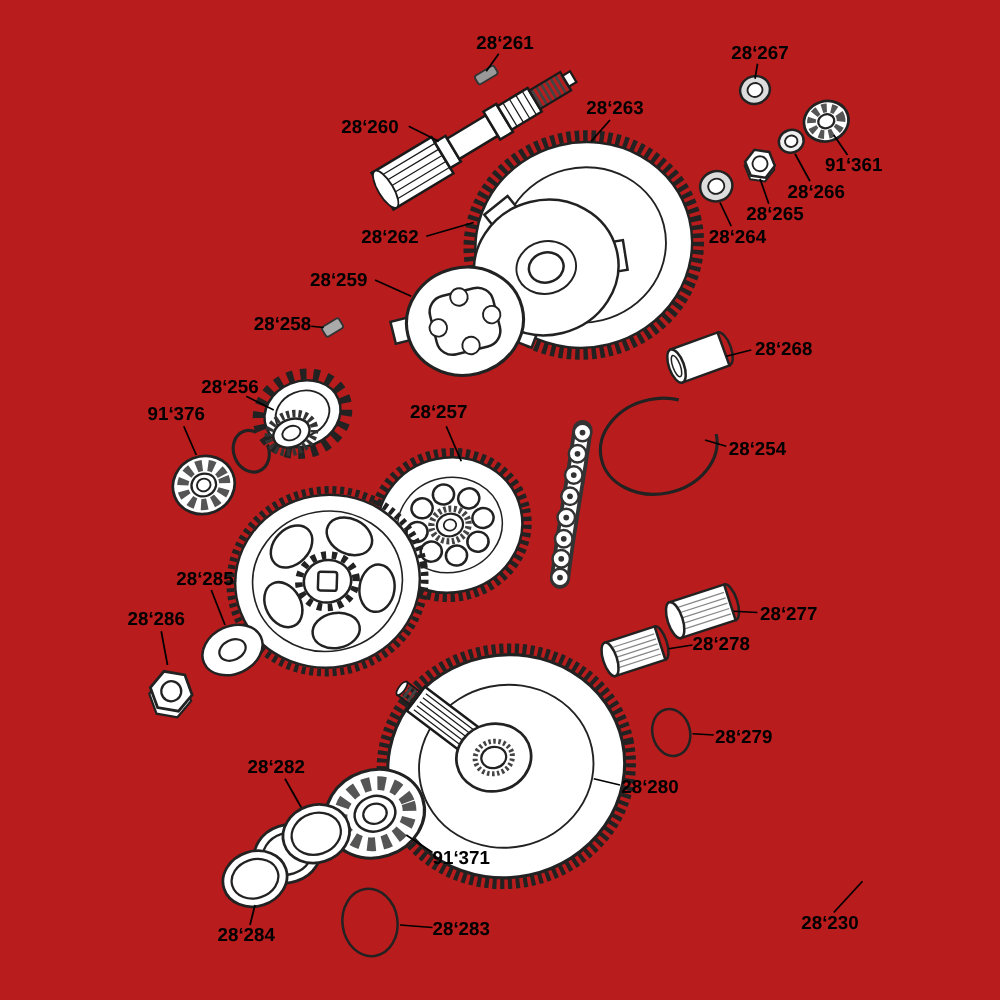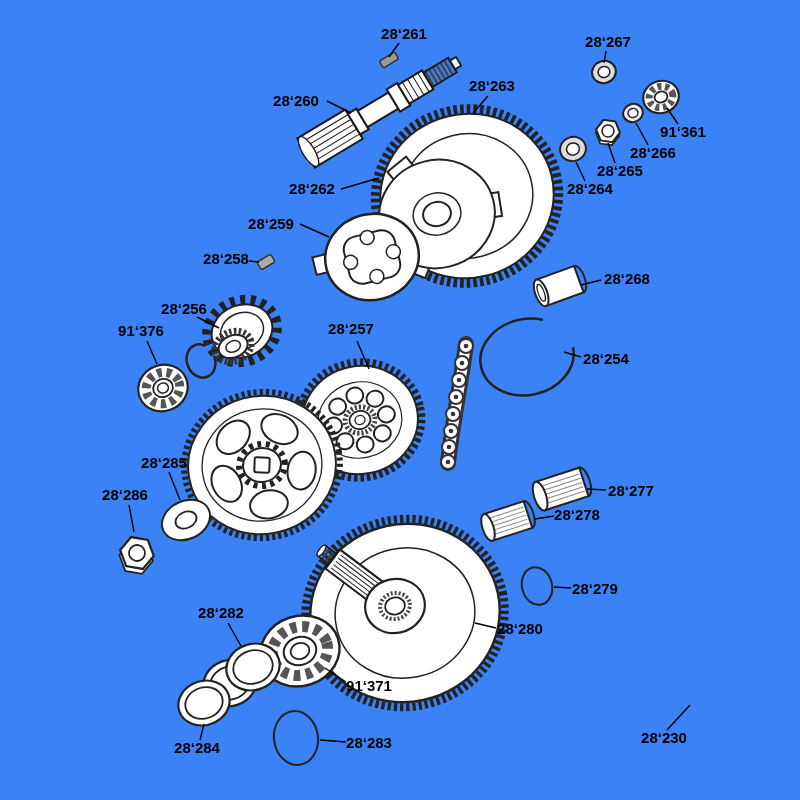--- a/index.html
+++ b/index.html
@@ -1,16 +1,16 @@
 <!DOCTYPE html>
 <html><head>
 <meta charset="utf-8">
 <style>
   html,body{margin:0;padding:0;background:#fff;}
-  .stage{position:relative;width:800px;height:800px;background:#3b82f6;overflow:hidden;}
+  .stage{position:relative;width:800px;height:800px;background:#b91c1c;overflow:hidden;}
   svg{display:block;}
   .lbl{font:bold 15px "Liberation Sans", sans-serif;fill:#000;text-anchor:middle;}
   .leader line{stroke:#000;stroke-width:1.4;}
 </style>
 </head>
 <body>
 
 <div class="stage">
 <svg viewBox="0 0 800 800" width="800" height="800">
 

